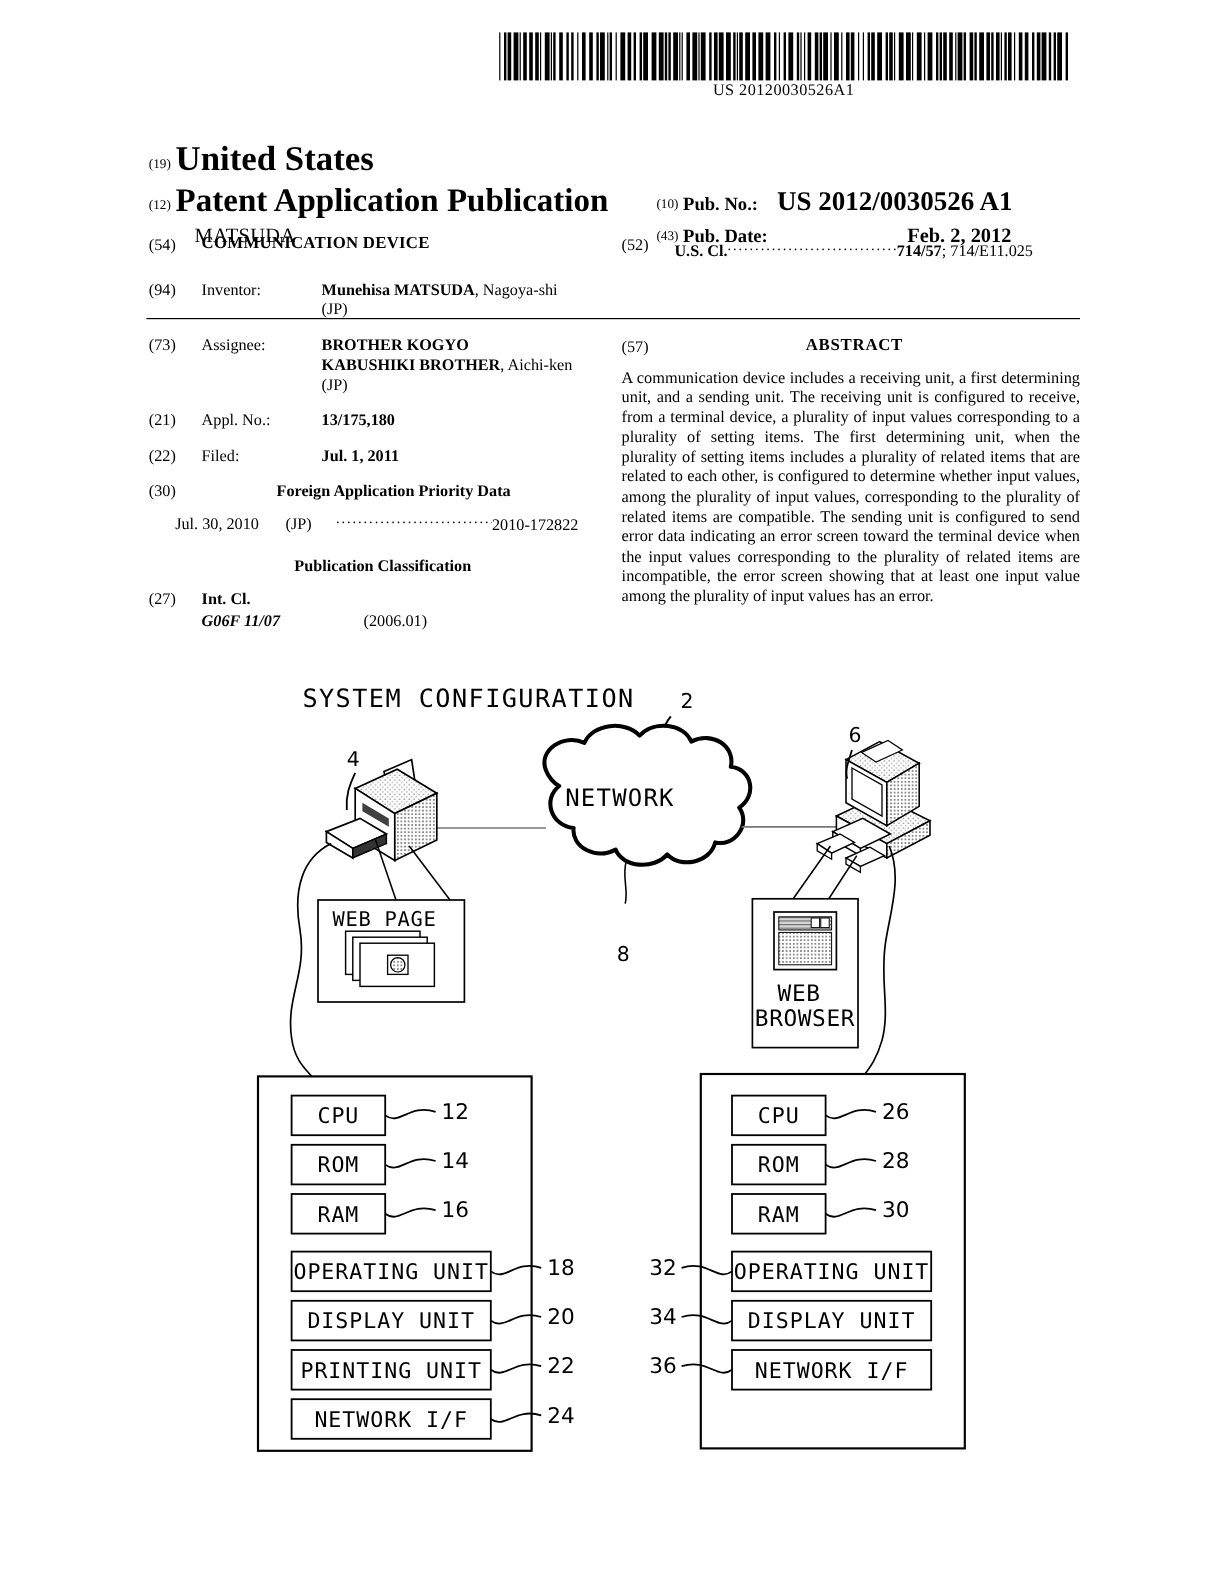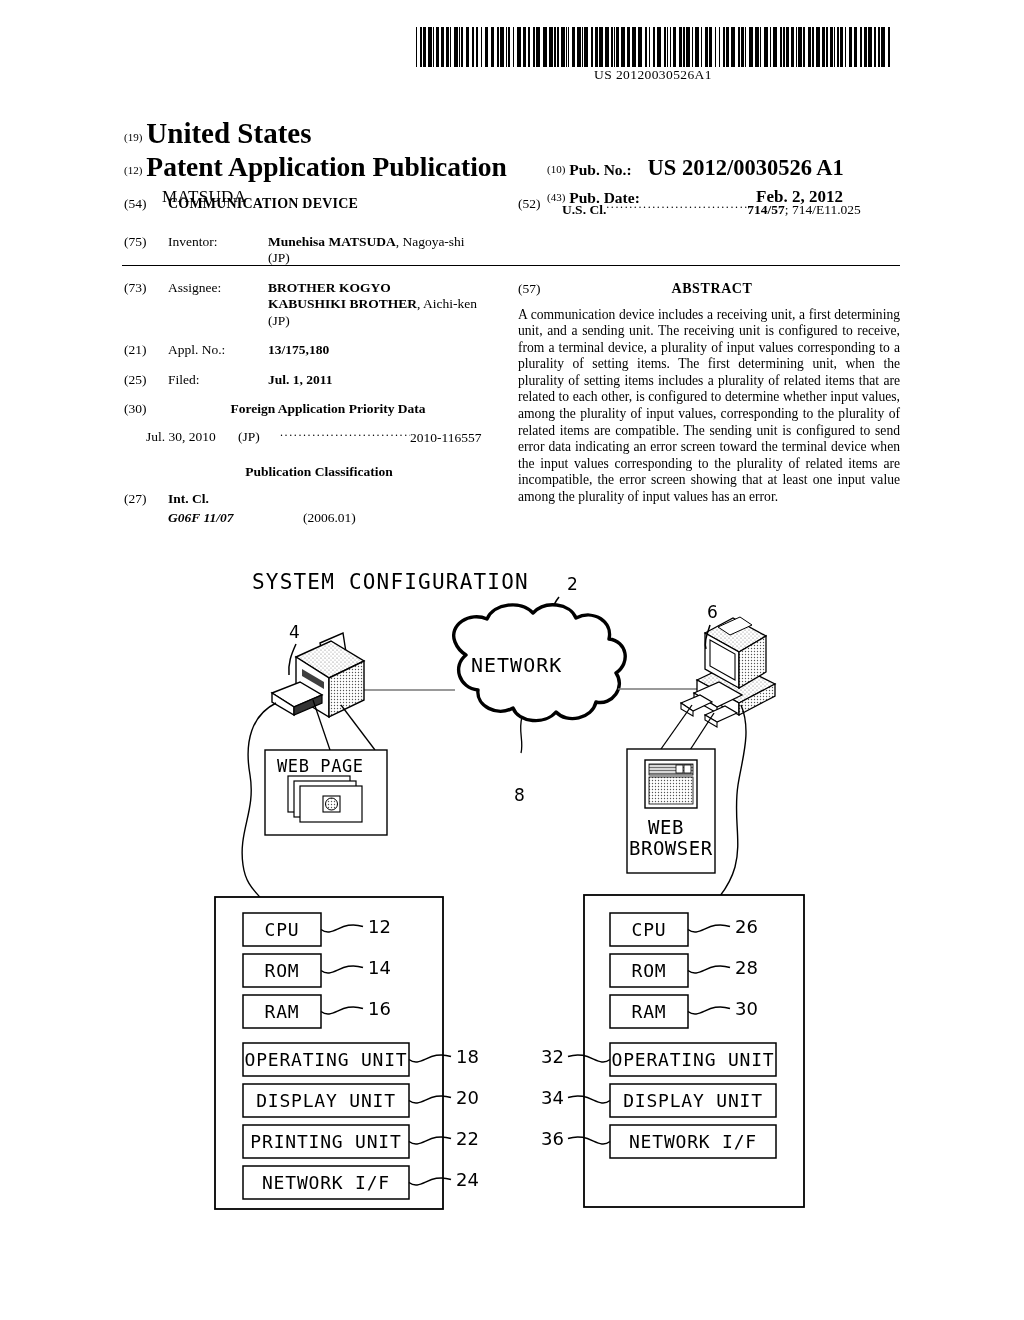--- a/index.html
+++ b/index.html
@@ -405,21 +405,21 @@
 </div>
 
 <div id="col-left">
 
   <div class="field" id="title54">
     <span class="fcode">(54)</span>
     <span class="fvalue">COMMUNICATION DEVICE</span>
   </div>
 
   <div class="field">
-    <span class="fcode">(75)</span>
+    <span class="fcode">(94)</span>
     <span class="flabel">Inventor:</span>
     <span class="fvalue">
       <span class="b">Munehisa MATSUDA</span><span>, Nagoya-shi</span><br>
       <span>(JP)</span>
     </span>
   </div>
 
   <div class="field">
     <span class="fcode">(73)</span>
     <span class="flabel">Assignee:</span>
@@ -430,32 +430,32 @@
     </span>
   </div>
 
   <div class="field">
     <span class="fcode">(21)</span>
     <span class="flabel">Appl. No.:</span>
     <span class="fvalue b">13/175,180</span>
   </div>
 
   <div class="field">
-    <span class="fcode">(25)</span>
+    <span class="fcode">(22)</span>
     <span class="flabel">Filed:</span>
     <span class="fvalue b">Jul. 1, 2011</span>
   </div>
 
   <div class="field" id="f30">
     <span class="fcode">(30)</span>
     <span class="fvalue">Foreign Application Priority Data</span>
   </div>
 
   <div id="priority-line">
-    <span class="pdate">Jul. 30, 2010</span><span class="pcc">(JP)</span><span class="pdots">..................................</span><span>2010-116557</span>
+    <span class="pdate">Jul. 30, 2010</span><span class="pcc">(JP)</span><span class="pdots">..................................</span><span>2010-172822</span>
   </div>
 
   <div id="pubclass">Publication Classification</div>
 
   <div class="field" id="f51">
     <span class="fcode">(27)</span>
     <span class="fvalue">
       <span class="b">Int. Cl.</span>
       <span class="intcl-line2">
         <span class="cls">G06F 11/07</span><span>(2006.01)</span>

